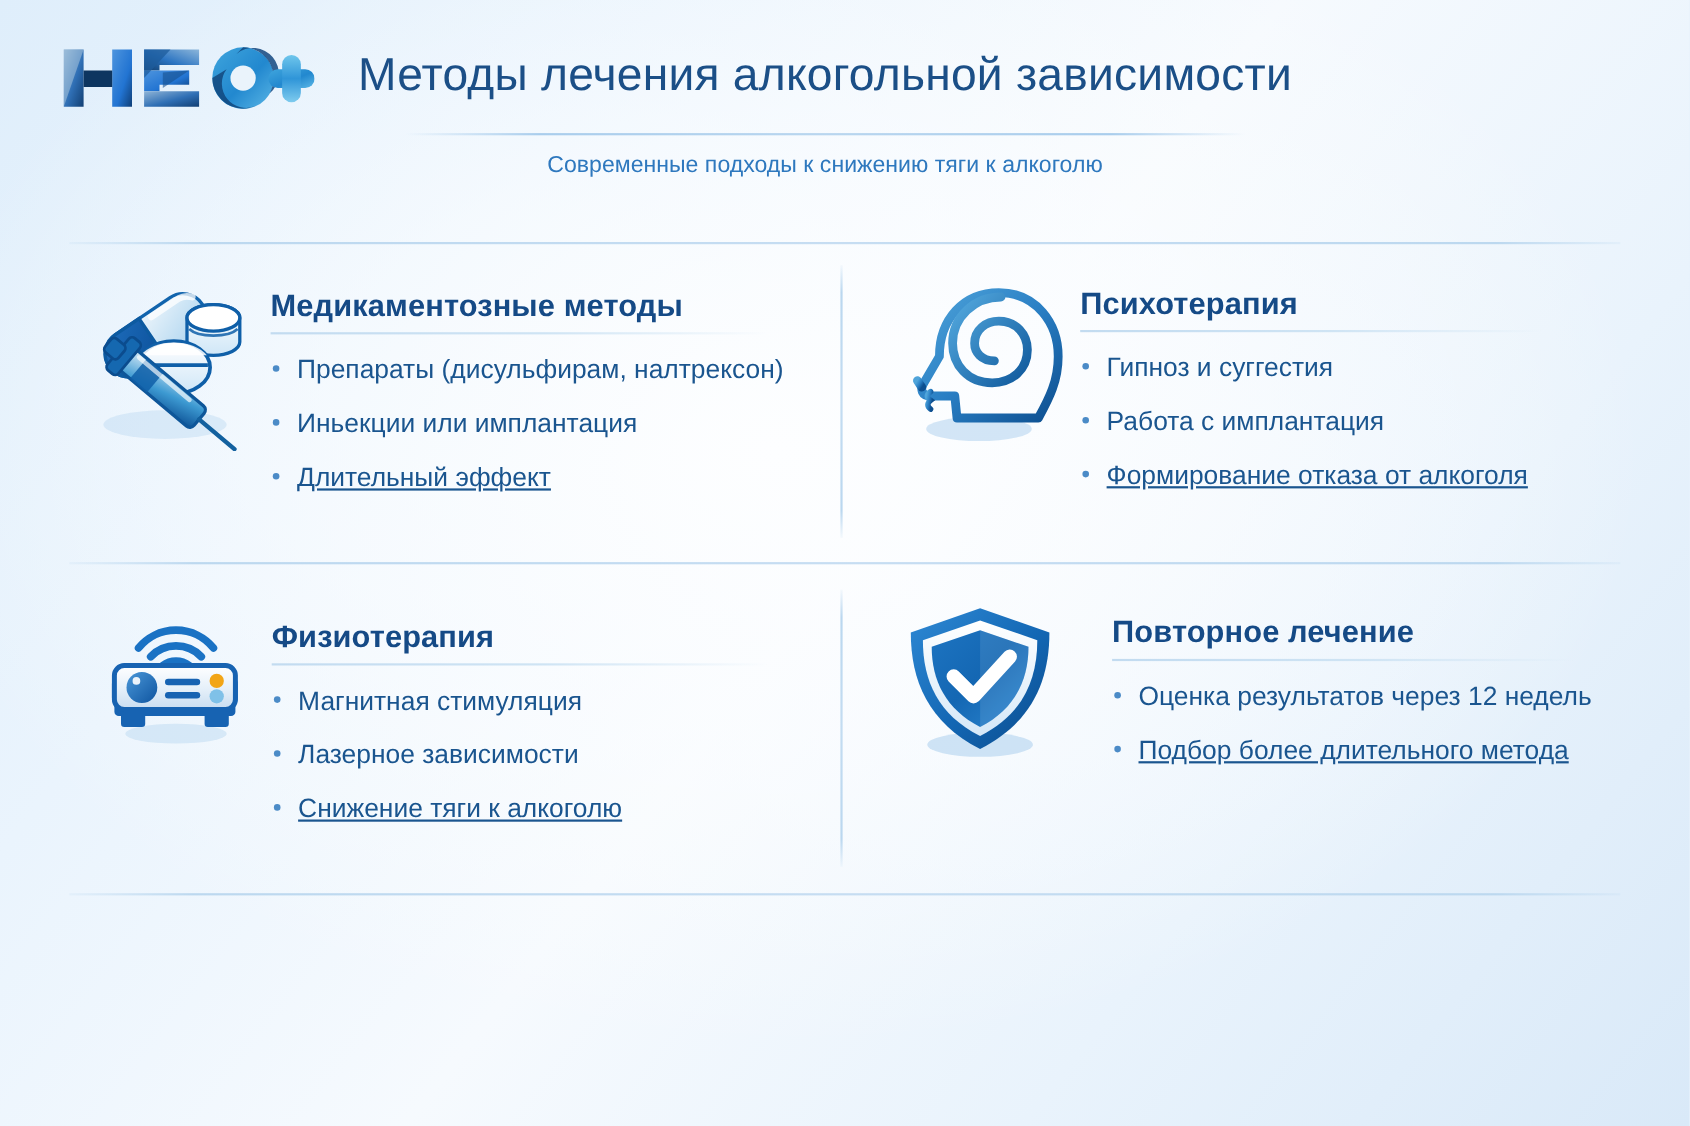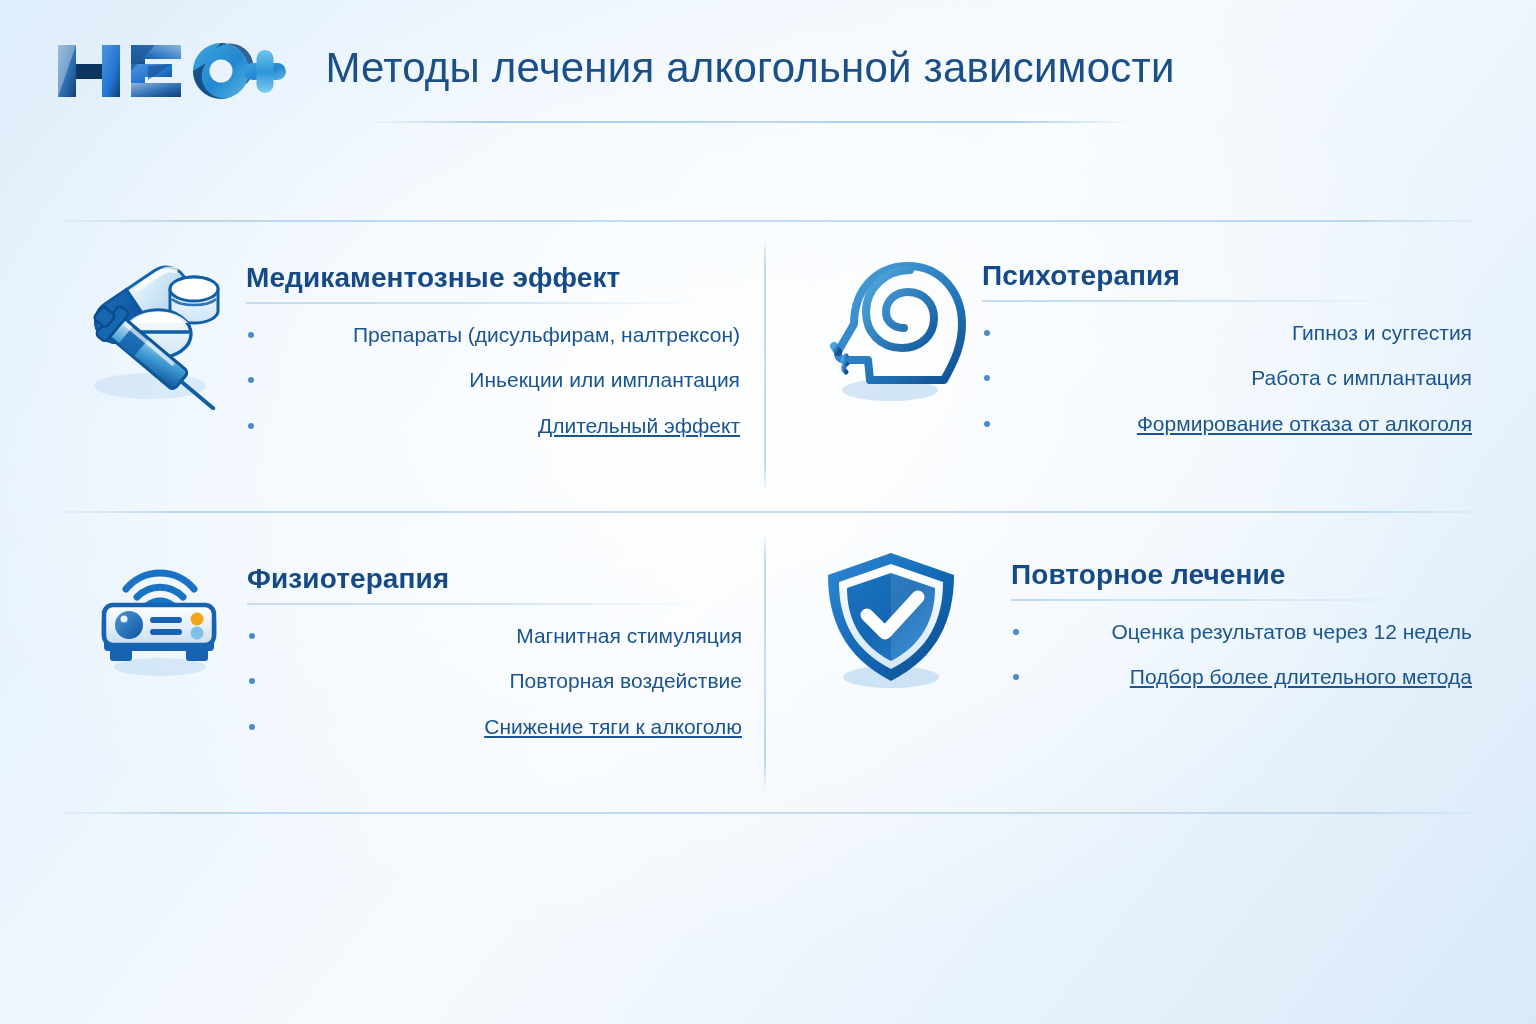--- a/index.html
+++ b/index.html
@@ -146,25 +146,24 @@
 
   .bullets {
     list-style: none;
     margin: 18px 0 0 0;
     padding: 0;
   }
   .bullets li {
     position: relative;
     padding-left: 24px;
     margin-bottom: 19px;
-    font-size: 21px;
+    font-size: 24px;
     color: #1a558f;
     line-height: 1.25;
     white-space: nowrap;
-    text-align: right;
   }
   .bullets li:last-child { margin-bottom: 0; text-decoration: underline; }
   .bullets li .dot {
     position: absolute;
     left: 2px;
     top: 10px;
     width: 6px;
     height: 6px;
     border-radius: 50%;
     background: #4b8bc7;
@@ -228,20 +227,21 @@
 
         <rect x="188" y="25" width="42" height="17" rx="8.5" fill="url(#lgD)"></rect>
         <rect x="200.5" y="12" width="17" height="43" rx="8.5" fill="url(#lgE)"></rect>
       </svg>
     </div>
 
     <div class="title">Методы лечения алкогольной зависимости</div>
 
     <div class="title-rule"></div>
 
+    <div class="subtitle">Современные подходы к снижению тяги к алкоголю</div>
   </div>
 
   <div class="rule-h top"></div>
   <div class="rule-h middle"></div>
   <div class="rule-h bottom"></div>
   <div class="rule-v upper"></div>
   <div class="rule-v lower"></div>
 
   <div class="card card-1">
     <div class="card-icon">
@@ -291,21 +291,21 @@
           <rect x="22" y="100" width="86" height="24" rx="5" fill="url(#syrG)" stroke="#0e5699" stroke-width="3"></rect>
           <rect x="36" y="100" width="20" height="24" fill="#0f5fa8" opacity="0.85"></rect>
           <rect x="12" y="93" width="13" height="38" rx="4" fill="#1568b0" stroke="#0b4c8e" stroke-width="2.5"></rect>
           <rect x="0" y="104" width="16" height="16" rx="4" fill="#1568b0" stroke="#0b4c8e" stroke-width="2.5"></rect>
           <line x1="108" y1="112" x2="150" y2="112" stroke="#13619f" stroke-width="4" stroke-linecap="round"></line>
           <path d="M30 104 h60" stroke="#ffffff" stroke-width="4" stroke-linecap="round" opacity="0.65"></path>
         </g>
       </svg>
     </div>
     <div class="card-body">
-      <div class="card-title">Медикаментозные эффект</div>
+      <div class="card-title">Медикаментозные методы</div>
       <div class="card-rule"></div>
       <ul class="bullets">
         <li>
           <span class="dot"></span>
           <span>Препараты (дисульфирам, налтрексон)</span>
         </li>
         <li>
           <span class="dot"></span>
           <span>Иньекции или имплантация</span>
         </li>
@@ -415,21 +415,21 @@
     <div class="card-body">
       <div class="card-title">Физиотерапия</div>
       <div class="card-rule"></div>
       <ul class="bullets">
         <li>
           <span class="dot"></span>
           <span>Магнитная стимуляция</span>
         </li>
         <li>
           <span class="dot"></span>
-          <span>Повторная воздействие</span>
+          <span>Лазерное зависимости</span>
         </li>
         <li>
           <span class="dot"></span>
           <span>Снижение тяги к алкоголю</span>
         </li>
       </ul>
     </div>
   </div>
 
   <div class="card card-4">

